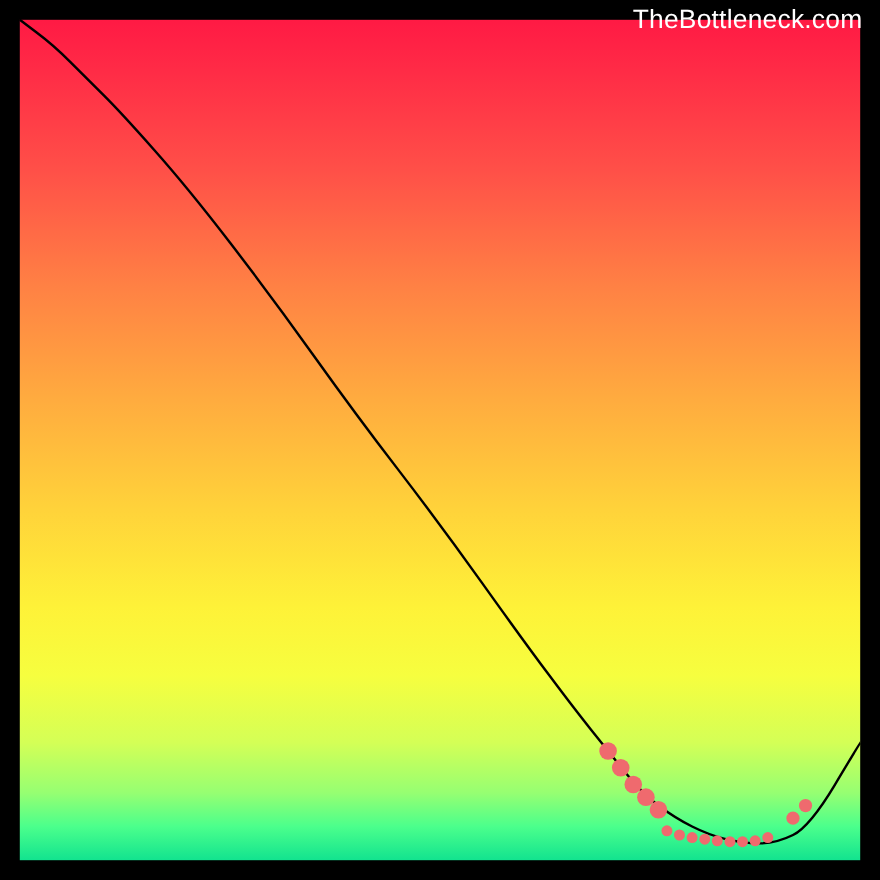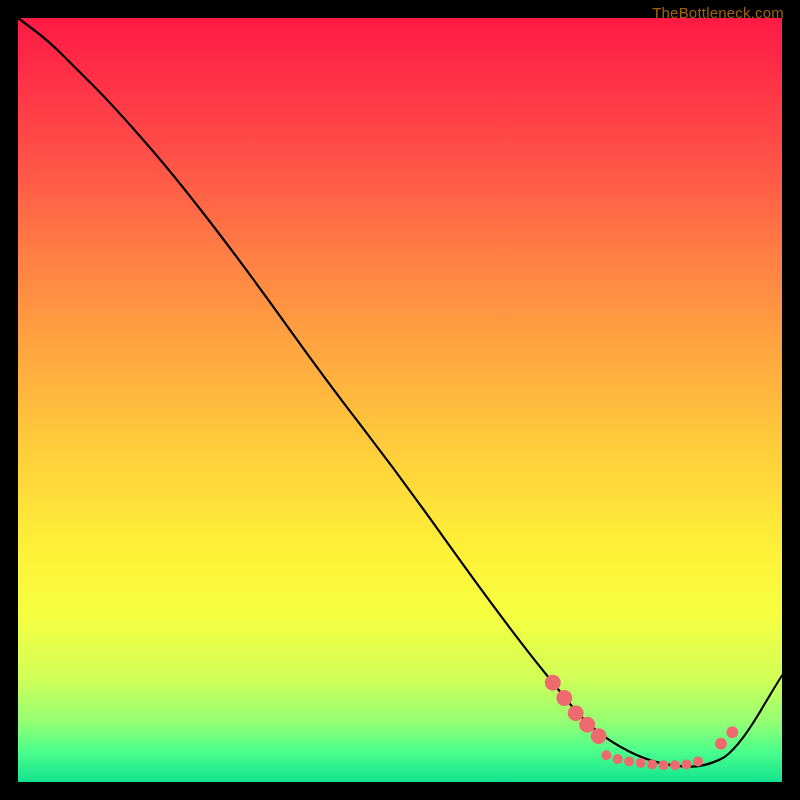--- a/index.html
+++ b/index.html
@@ -8,22 +8,22 @@
     height: 800px;
     background: #000;
     position: relative;
     font-family: Arial, Helvetica, sans-serif;
     overflow: hidden;
   }
   .watermark {
     position: absolute;
     top: 4px;
     right: 16px;
-    color: #a16207;
-    font-size: 15px;
+    color: #ffffff;
+    font-size: 24px;
     font-weight: 500;
     z-index: 10;
     letter-spacing: 0.2px;
   }
   .plot {
     position: absolute;
     left: 18px;
     top: 18px;
     width: 764px;
     height: 764px;

